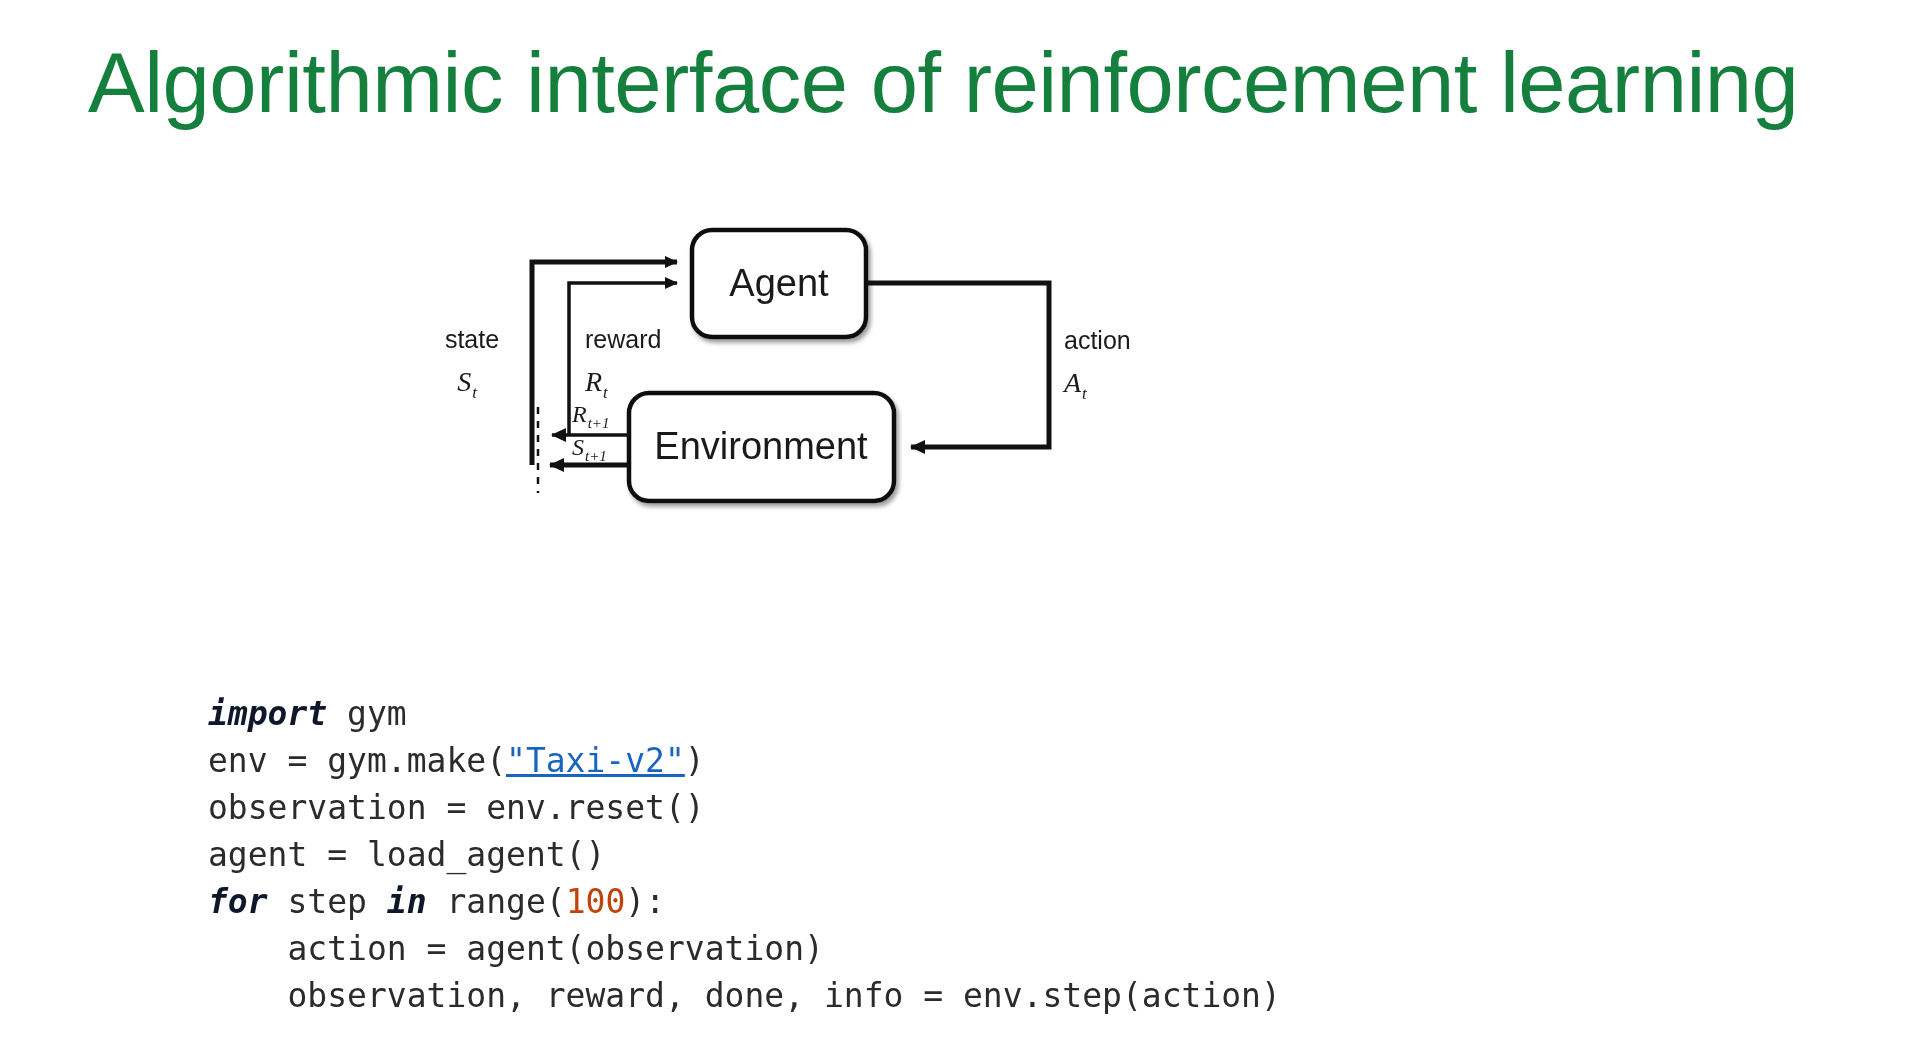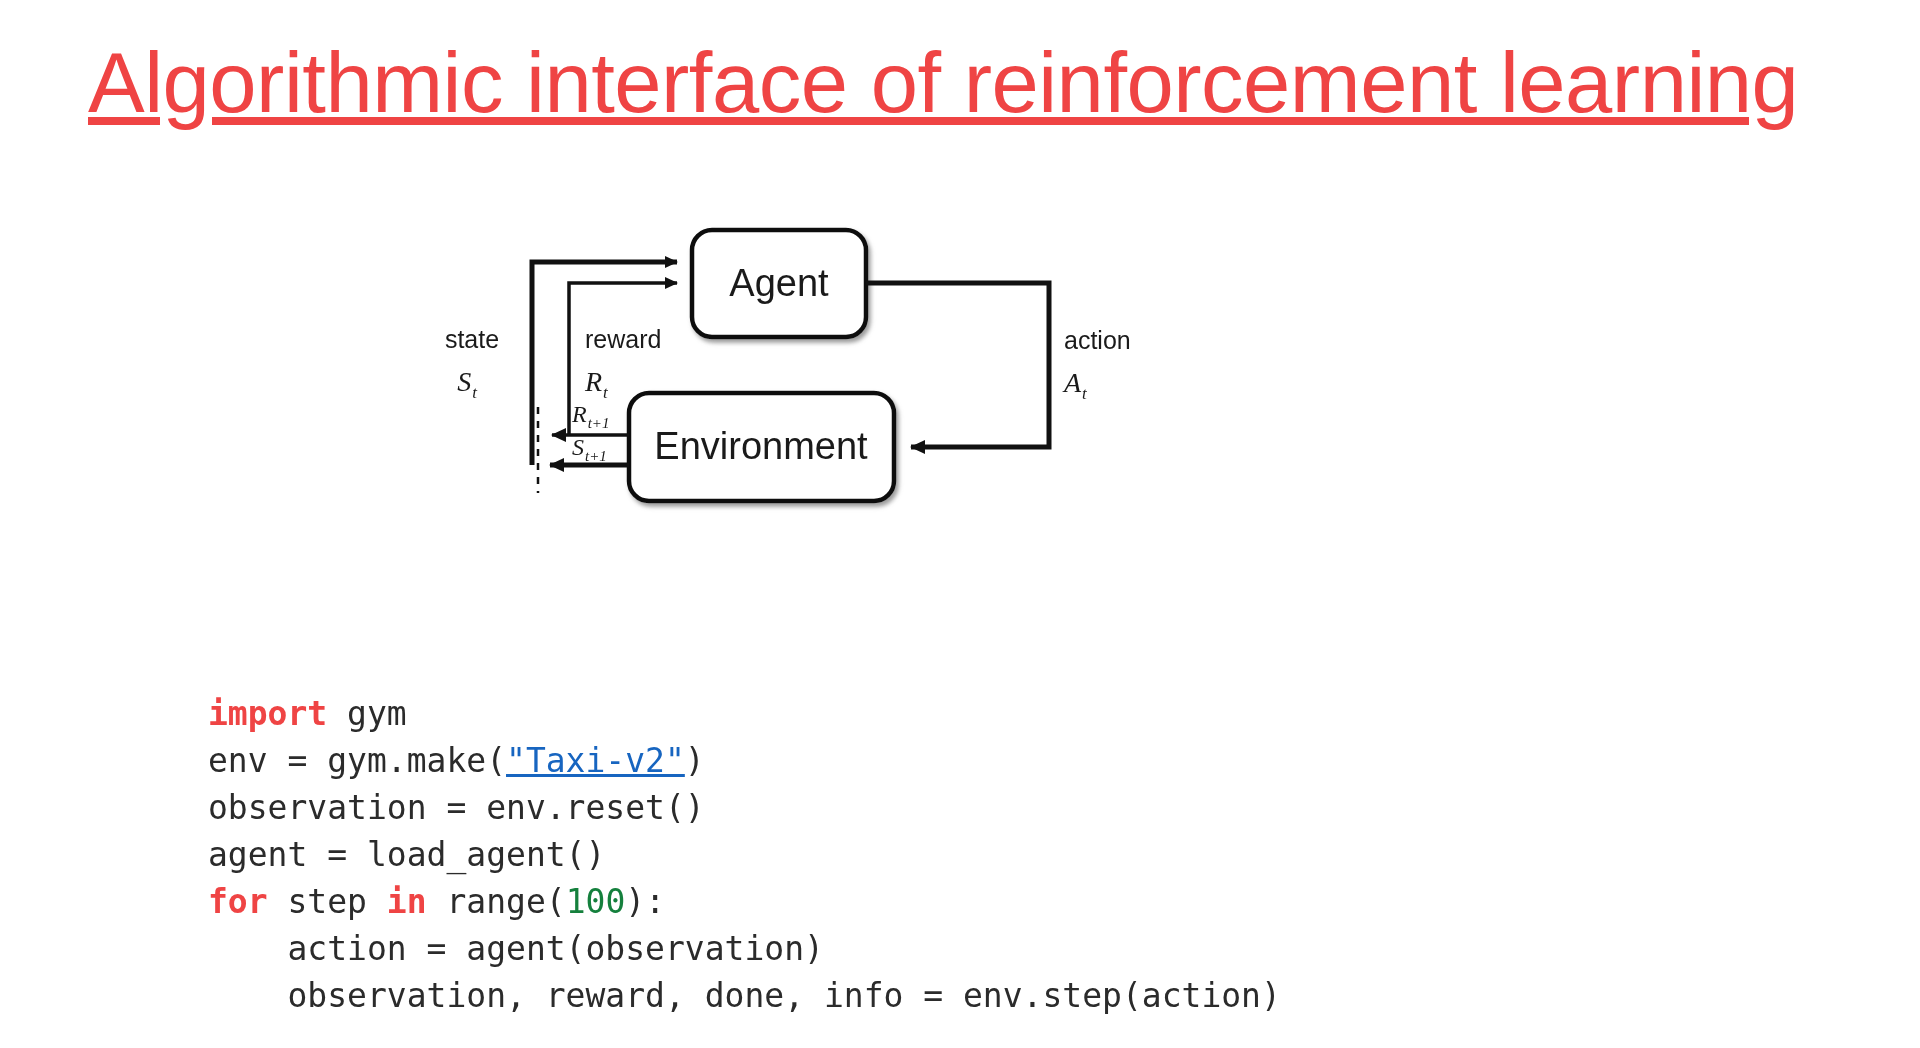--- a/index.html
+++ b/index.html
@@ -18,24 +18,23 @@
   
   .slide-title {
     position: absolute;
     left: 88px;
     top: 38px;
     width: 1800px;
     font-family: "Liberation Sans", sans-serif;
     font-size: 85px;
     font-weight: 400;
     line-height: 1.05;
-    color: #ef4444;
+    color: #15803d;
     letter-spacing: -0.5px;
     white-space: nowrap;
-    text-decoration: underline;
   }
 
   
   .diagram {
     position: absolute;
     left: 424px;
     top: 215px;
     width: 780px;
     height: 320px;
   }
@@ -81,22 +80,22 @@
     position: absolute;
     left: 208px;
     top: 690px;
     font-family: "DejaVu Sans Mono", "Liberation Mono", monospace;
     font-size: 33px;
     line-height: 47px;
     color: #2b2b2b;
     white-space: pre;
   }
   .code-line { white-space: pre; }
-  .tok-kw { font-weight: bold; color: #ef4444; }
-  .tok-num { color: #15803d; }
+  .tok-kw { font-weight: bold; color: #0f172a; font-style: italic; }
+  .tok-num { color: #c2410c; }
   .tok-link {
     color: #1765c0;
     text-decoration: underline;
   }
 </style>
 </head>
 <body>
 
 <div class="slide-title">Algorithmic interface of reinforcement learning</div>
 

